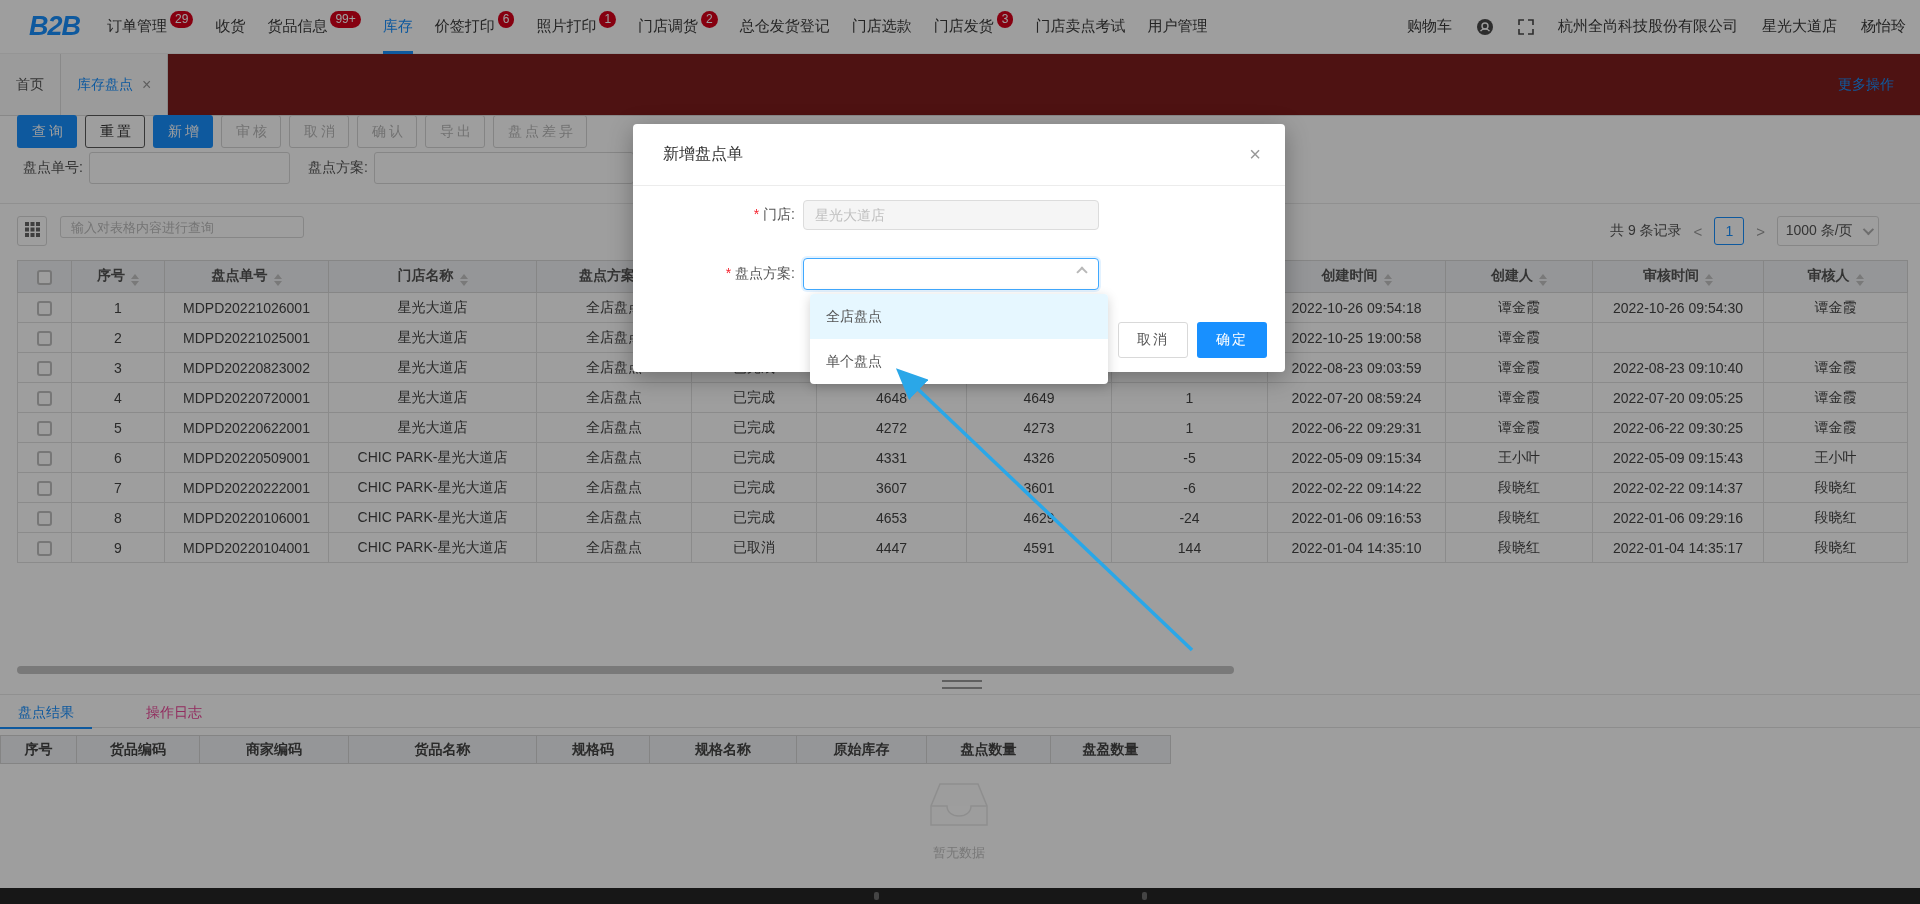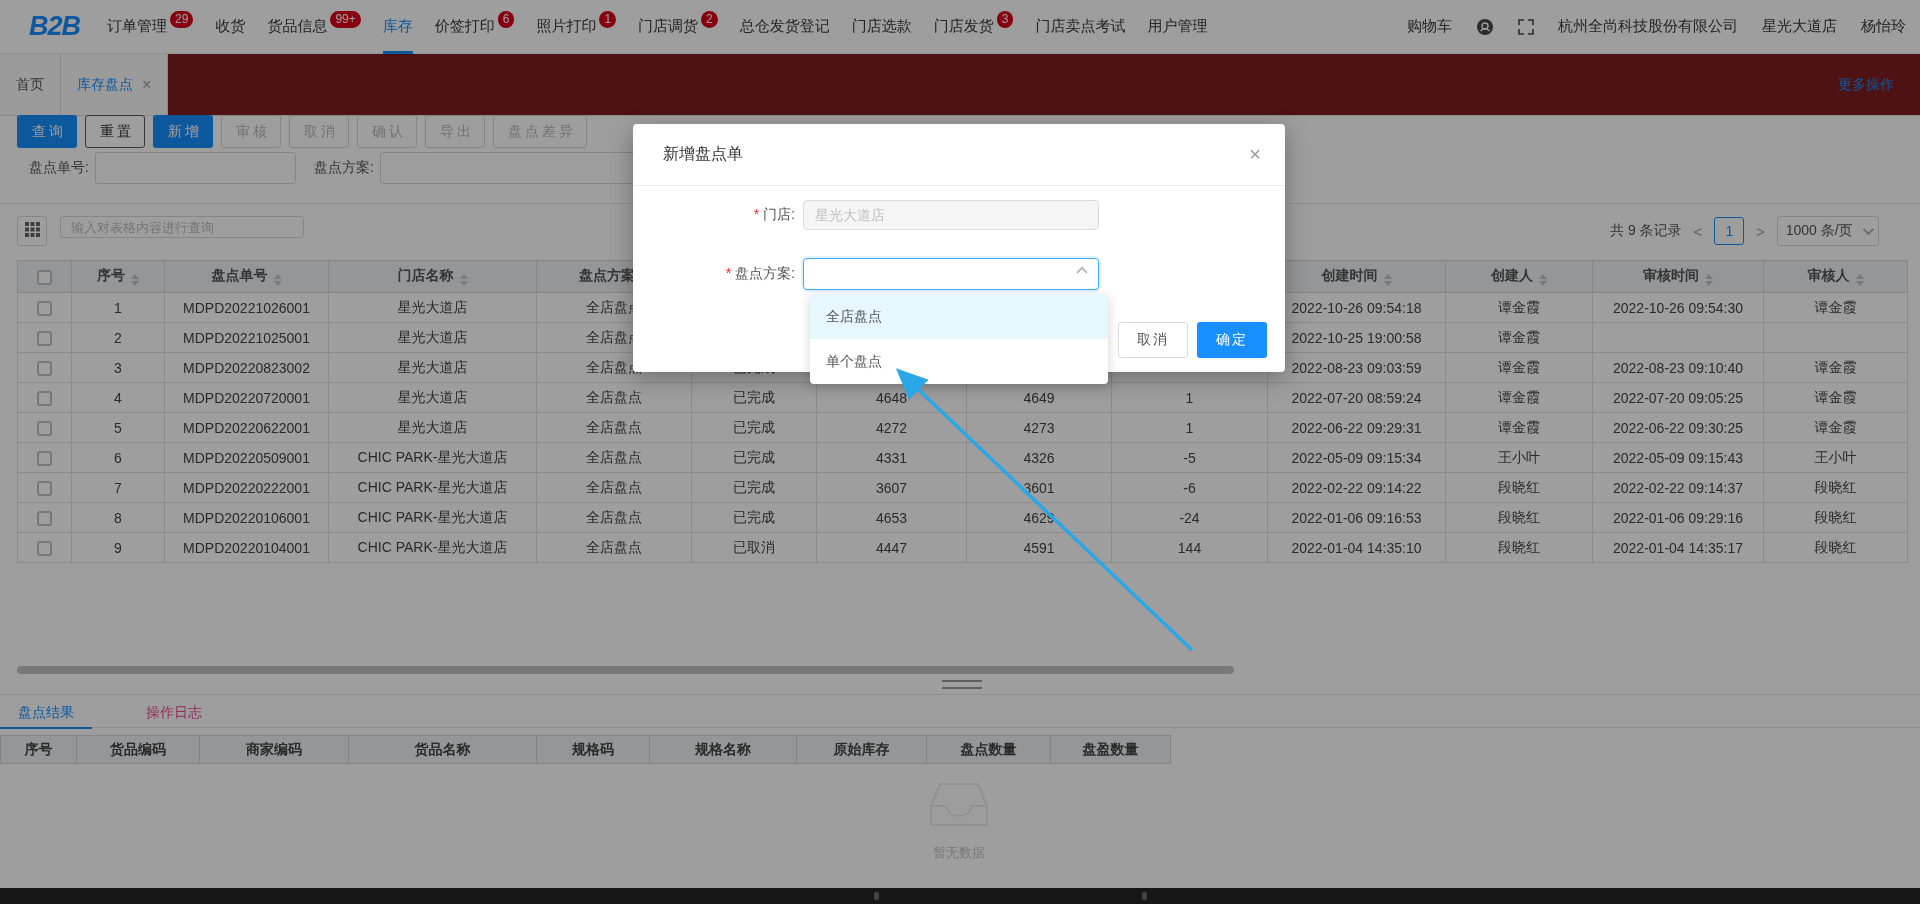--- a/index.html
+++ b/index.html
@@ -210,21 +210,21 @@
     <button class="tbtn primary">查询</button>
     <button class="tbtn default">重置</button>
     <button class="tbtn primary">新增</button>
     <button class="tbtn disabled">审核</button>
     <button class="tbtn disabled">取消</button>
     <button class="tbtn disabled">确认</button>
     <button class="tbtn disabled">导出</button>
     <button class="tbtn disabled">盘点差异</button>
   </div>
 <div class="filters" id="filters">
-    <div class="fgroup" style="margin-left: 16px;">
+    <div class="fgroup" style="margin-left: 10px;">
       <span class="flabel">盘点单号:</span>
       <input class="finput" style="width: 201px;">
     </div>
     <div class="fgroup" style="margin-left: 18px;">
       <span class="flabel">盘点方案:</span>
       <input class="finput" style="width: 260px;">
     </div>
   </div>
 <div class="divider d1"></div>
 

